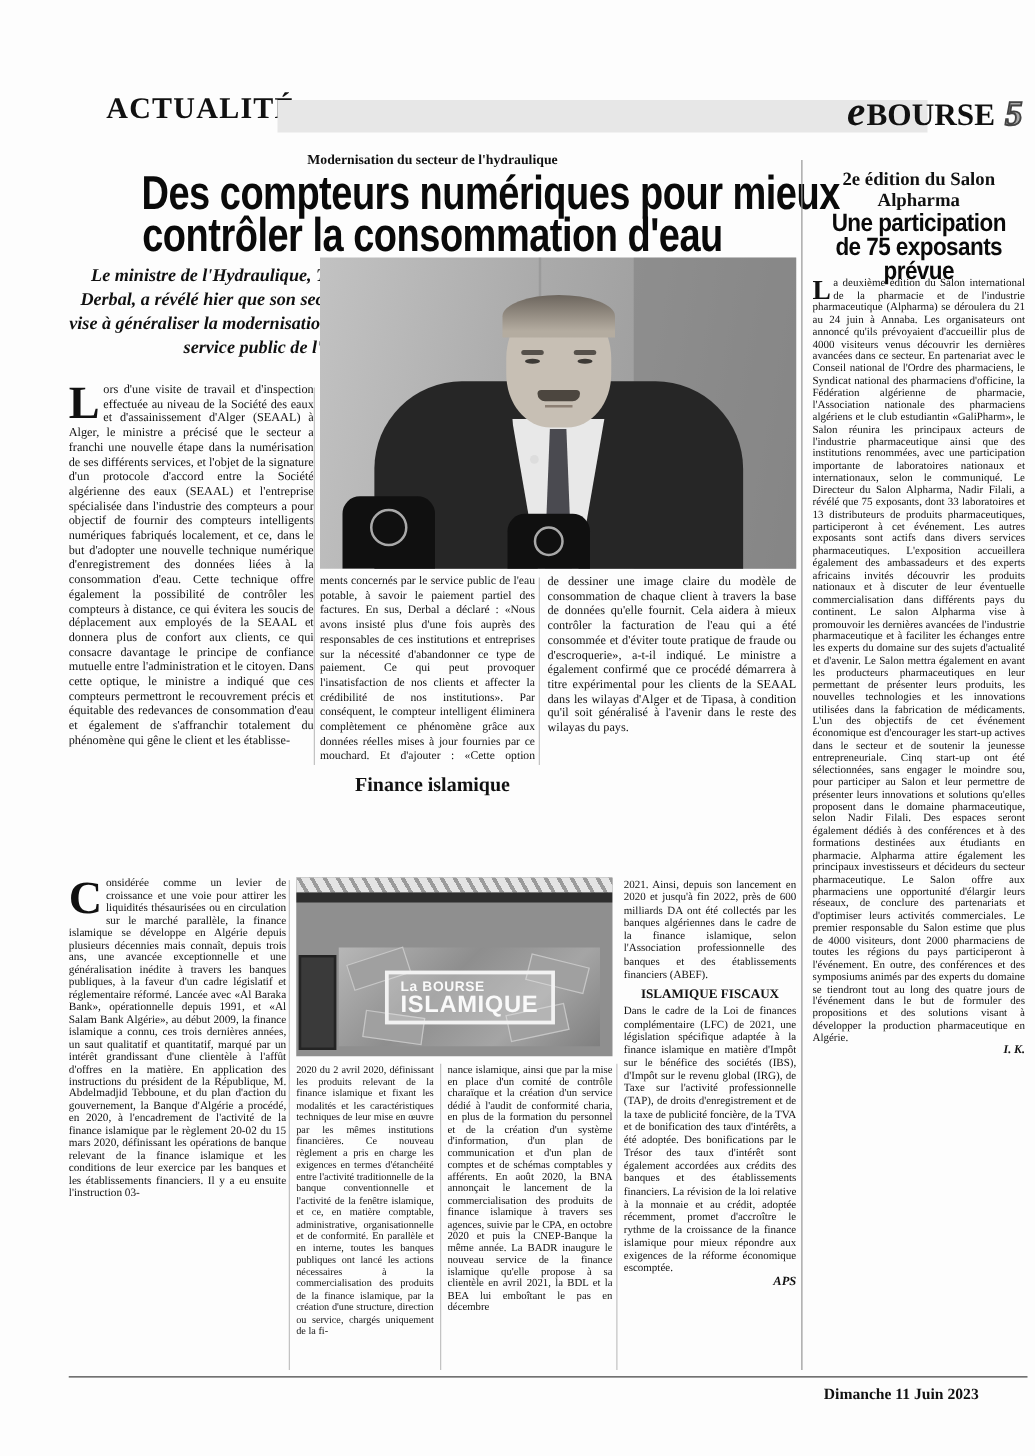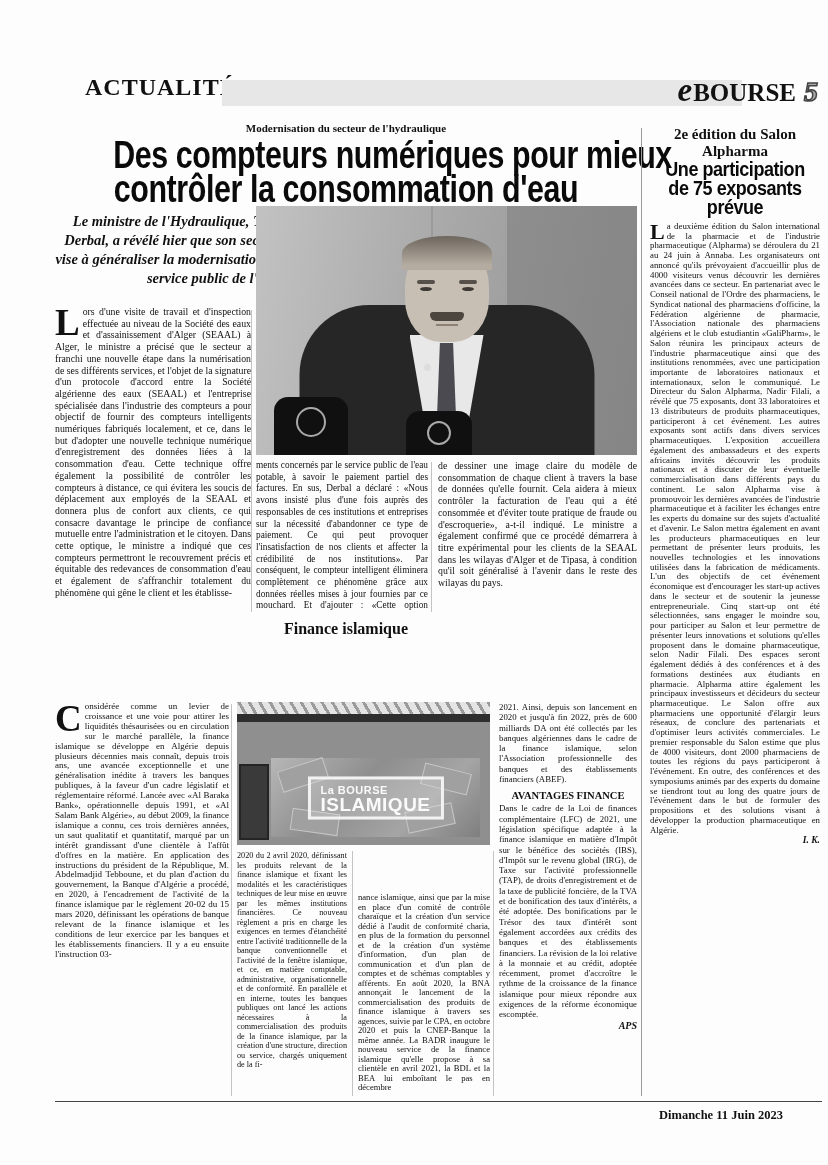--- a/index.html
+++ b/index.html
@@ -144,33 +144,33 @@
         <div class="l1">La BOURSE</div>
         <div class="l2">ISLAMIQUE</div>
       </div>
     </div>
   </div>
 
   <div class="abs body-txt" style="left:237px;top:851px;width:110px;height:245px;font-size:8.2px;line-height:9.5px;">
     <span>2020 du 2 avril 2020, définissant les produits relevant de la finance islamique et fixant les modalités et les caractéristiques techniques de leur mise en œuvre par les mêmes institutions financières. Ce nouveau règlement a pris en charge les exigences en termes d'étanchéité entre l'activité traditionnelle de la banque conventionnelle et l'activité de la fenêtre islamique, et ce, en matière comptable, administrative, organisationnelle et de conformité. En parallèle et en interne, toutes les banques publiques ont lancé les actions nécessaires à la commercialisation des produits de la finance islamique, par la création d'une structure, direction ou service, chargés uniquement de la fi-</span>
   </div>
   <div class="abs vrule" style="left:352px;top:851px;height:245px;"></div>
-  <div class="abs body-txt" style="left:358px;top:851px;width:132px;height:245px;font-size:8.6px;line-height:9.5px;margin-top:42px;">
+  <div class="abs body-txt" style="left:358px;top:851px;width:132px;height:245px;font-size:8.6px;line-height:9.5px;">
     <span>nance islamique, ainsi que par la mise en place d'un comité de contrôle charaïque et la création d'un service dédié à l'audit de conformité charia, en plus de la formation du personnel et de la création d'un système d'information, d'un plan de communication et d'un plan de comptes et de schémas comptables y afférents. En août 2020, la BNA annonçait le lancement de la commercialisation des produits de finance islamique à travers ses agences, suivie par le CPA, en octobre 2020 et puis la CNEP-Banque la même année. La BADR inaugure le nouveau service de la finance islamique qu'elle propose à sa clientèle en avril 2021, la BDL et la BEA lui emboîtant le pas en décembre</span>
   </div>
   <div class="abs vrule" style="left:493px;top:851px;height:245px;"></div>
   <div class="abs" style="left:499px;top:702px;width:138px;height:394px;overflow:hidden;">
     <div class="body-txt" style="font-size:8.8px;line-height:10.3px;">2021. Ainsi, depuis son lancement en 2020 et jusqu'à fin 2022, près de 600 milliards DA ont été collectés par les banques algériennes dans le cadre de la finance islamique, selon l'Association professionnelle des banques et des établissements financiers (ABEF).</div>
-    <div class="subhead">AVANTAGES FINANCE</div>
+    <div class="subhead">ISLAMIQUE FISCAUX</div>
     <div class="body-txt" style="font-size:8.8px;line-height:10.3px;">Dans le cadre de la Loi de finances complémentaire (LFC) de 2021, une législation spécifique adaptée à la finance islamique en matière d'Impôt sur le bénéfice des sociétés (IBS), d'Impôt sur le revenu global (IRG), de Taxe sur l'activité professionnelle (TAP), de droits d'enregistrement et de la taxe de publicité foncière, de la TVA et de bonification des taux d'intérêts, a été adoptée. Des bonifications par le Trésor des taux d'intérêt sont également accordées aux crédits des banques et des établissements financiers. La révision de la loi relative à la monnaie et au crédit, adoptée récemment, promet d'accroître le rythme de la croissance de la finance islamique pour mieux répondre aux exigences de la réforme économique escomptée.</div>
     <div class="sig" style="font-size:10px;">APS</div>
   </div>
 
   <div class="abs vrule" style="left:641px;top:128px;height:968px;background:#9a9a9a;"></div>
-  <div class="abs" style="left:648px;top:126px;width:174px;">
+  <div class="abs" style="left:648px;top:136px;width:174px;">
     <div class="kicker" style="font-size:15px;line-height:17px;">2e édition du Salon</div>
     <div class="kicker" style="font-size:15px;line-height:17px;">Alpharma</div>
     <div class="hl hl-side">Une participation</div>
     <div class="hl hl-side">de 75 exposants</div>
     <div class="hl hl-side">prévue</div>
   </div>
   <div class="abs" style="left:650px;top:222px;width:170px;height:862px;overflow:hidden;">
     <div class="body-txt" style="font-size:8.8px;line-height:9.73px;">
       <span class="dropcap small">L</span><span>a deuxième édition du Salon international de la pharmacie et de l'industrie pharmaceutique (Alpharma) se déroulera du 21 au 24 juin à Annaba. Les organisateurs ont annoncé qu'ils prévoyaient d'accueillir plus de 4000 visiteurs venus découvrir les dernières avancées dans ce secteur. En partenariat avec le Conseil national de l'Ordre des pharmaciens, le Syndicat national des pharmaciens d'officine, la Fédération algérienne de pharmacie, l'Association nationale des pharmaciens algériens et le club estudiantin «GaliPharm», le Salon réunira les principaux acteurs de l'industrie pharmaceutique ainsi que des institutions renommées, avec une participation importante de laboratoires nationaux et internationaux, selon le communiqué. Le Directeur du Salon Alpharma, Nadir Filali, a révélé que 75 exposants, dont 33 laboratoires et 13 distributeurs de produits pharmaceutiques, participeront à cet événement. Les autres exposants sont actifs dans divers services pharmaceutiques. L'exposition accueillera également des ambassadeurs et des experts africains invités découvrir les produits nationaux et à discuter de leur éventuelle commercialisation dans différents pays du continent. Le salon Alpharma vise à promouvoir les dernières avancées de l'industrie pharmaceutique et à faciliter les échanges entre les experts du domaine sur des sujets d'actualité et d'avenir. Le Salon mettra également en avant les producteurs pharmaceutiques en leur permettant de présenter leurs produits, les nouvelles technologies et les innovations utilisées dans la fabrication de médicaments. L'un des objectifs de cet événement économique est d'encourager les start-up actives dans le secteur et de soutenir la jeunesse entrepreneuriale. Cinq start-up ont été sélectionnées, sans engager le moindre sou, pour participer au Salon et leur permettre de présenter leurs innovations et solutions qu'elles proposent dans le domaine pharmaceutique, selon Nadir Filali. Des espaces seront également dédiés à des conférences et à des formations destinées aux étudiants en pharmacie. Alpharma attire également les principaux investisseurs et décideurs du secteur pharmaceutique. Le Salon offre aux pharmaciens une opportunité d'élargir leurs réseaux, de conclure des partenariats et d'optimiser leurs activités commerciales. Le premier responsable du Salon estime que plus de 4000 visiteurs, dont 2000 pharmaciens de toutes les régions du pays participeront à l'événement. En outre, des conférences et des symposiums animés par des experts du domaine se tiendront tout au long des quatre jours de l'événement dans le but de formuler des propositions et des solutions visant à développer la production pharmaceutique en Algérie.</span>
     </div>

